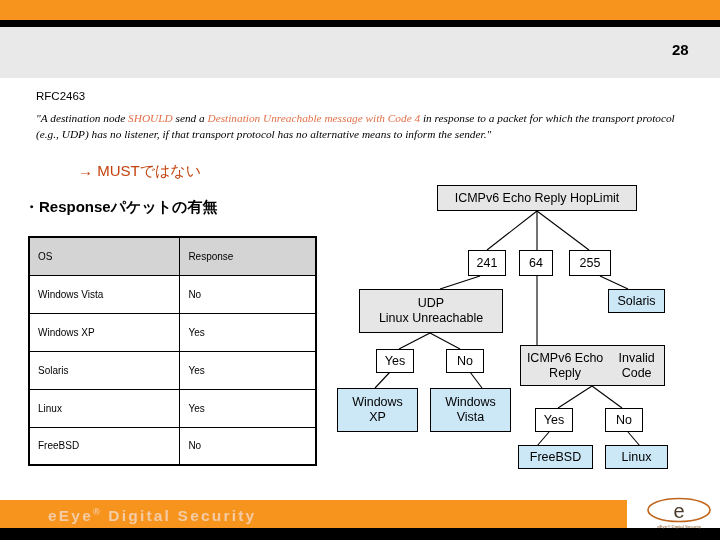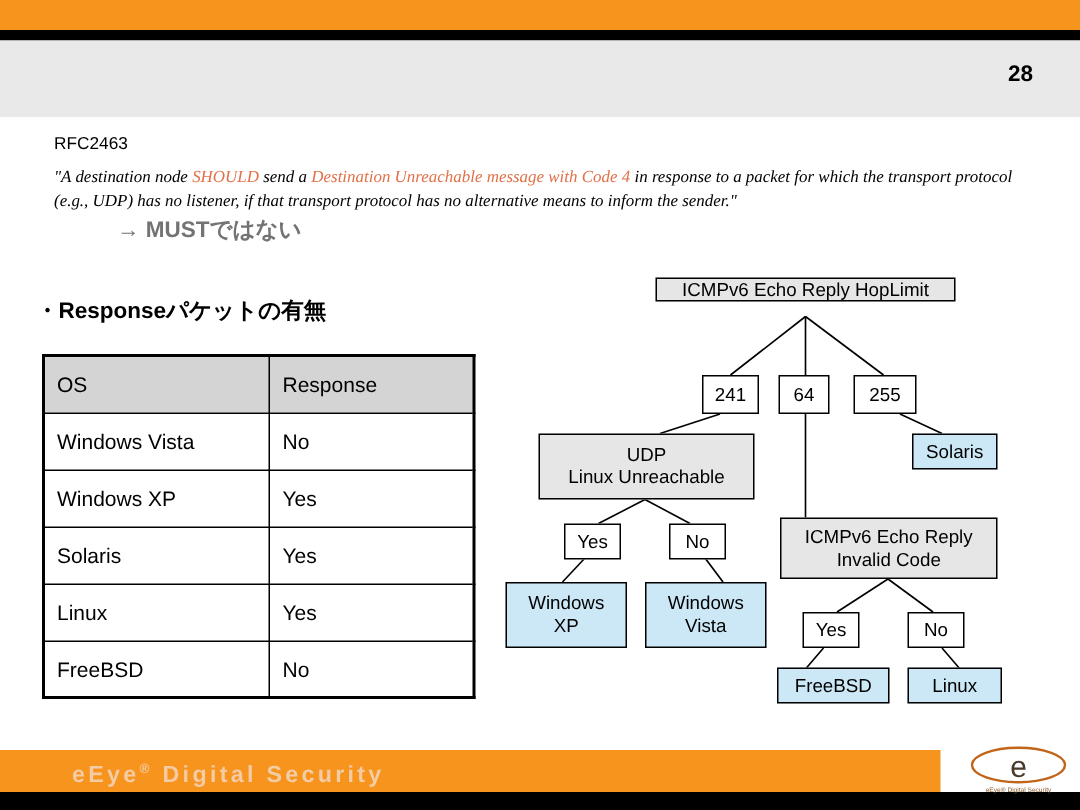--- a/index.html
+++ b/index.html
@@ -51,43 +51,43 @@
     position: absolute; left: 36px; top: 110px;
     width: 650px;
     font-family: "Liberation Serif", serif;
     font-style: italic;
     font-size: 11.3px;
     line-height: 16px;
     color: #000000;
   }
   .rfc-quote .hl { color: #E2714A; }
   .arrow-must {
-    position: absolute; left: 78px; top: 144px;
-    font-size: 15px; font-weight: bold; color: #737373;
+    position: absolute; left: 78px; top: 162px;
+    font-size: 15px; font-weight: normal; color: #c2410c;
     white-space: nowrap;
   }
 
   
   .bullet-line {
     position: absolute; left: 24px; top: 198px;
     font-size: 15px; font-weight: bold; color: #000000;
     white-space: nowrap;
   }
   .os-table {
     position: absolute; left: 28px; top: 236px;
     width: 289px;
     border-collapse: collapse;
     border: 2px solid #000000;
     background: #ffffff;
   }
   .os-table td {
     border: 1px solid #000000;
     height: 38px;
     padding: 0 8px;
-    font-size: 14px;
+    font-size: 10px;
     color: #000000;
     vertical-align: middle;
     margin-left: 19px;
   }
   .os-table td.c0 { width: 152px; }
   .os-table td.c1 { width: 137px; }
   .os-table tr.head td { background: #D4D4D4; }
 
   
   #tree {
@@ -216,21 +216,21 @@
 
       <line x1="592" y1="386" x2="558" y2="408"></line>
       <line x1="592" y1="386" x2="622" y2="408"></line>
 
       <line x1="549" y1="432" x2="537" y2="446"></line>
 
       <line x1="628" y1="432" x2="640" y2="446"></line>
     </g>
   </svg>
 
-  <div class="node gray" style="left:437px; top:185px; width:200px; height:16px;">ICMPv6 Echo Reply HopLimit</div>
+  <div class="node gray" style="left:437px; top:185px; width:200px; height:26px;">ICMPv6 Echo Reply HopLimit</div>
 
   <div class="node plain" style="left:468px; top:250px; width:38px; height:26px;">241</div>
   <div class="node plain" style="left:519px; top:250px; width:34px; height:26px;">64</div>
   <div class="node plain" style="left:569px; top:250px; width:42px; height:26px;">255</div>
 
   <div class="node gray" style="left:359px; top:289px; width:144px; height:44px; flex-direction:column;">
     <span>UDP</span>
     <span>Linux Unreachable</span>
   </div>
 
@@ -241,21 +241,21 @@
 
   <div class="node blue" style="left:337px; top:388px; width:81px; height:44px; flex-direction:column;">
     <span>Windows</span>
     <span>XP</span>
   </div>
   <div class="node blue" style="left:430px; top:388px; width:81px; height:44px; flex-direction:column;">
     <span>Windows</span>
     <span>Vista</span>
   </div>
 
-  <div class="node gray" style="left:520px; top:345px; width:145px; height:41px; flex-direction:column;">
+  <div class="node gray" style="left:520px; top:345px; width:145px; height:41px; ">
     <span>ICMPv6 Echo Reply</span>
     <span>Invalid Code</span>
   </div>
 
   <div class="node plain" style="left:535px; top:408px; width:38px; height:24px;">Yes</div>
   <div class="node plain" style="left:605px; top:408px; width:38px; height:24px;">No</div>
 
   <div class="node blue" style="left:518px; top:445px; width:75px; height:24px;">FreeBSD</div>
   <div class="node blue" style="left:605px; top:445px; width:63px; height:24px;">Linux</div>
 

